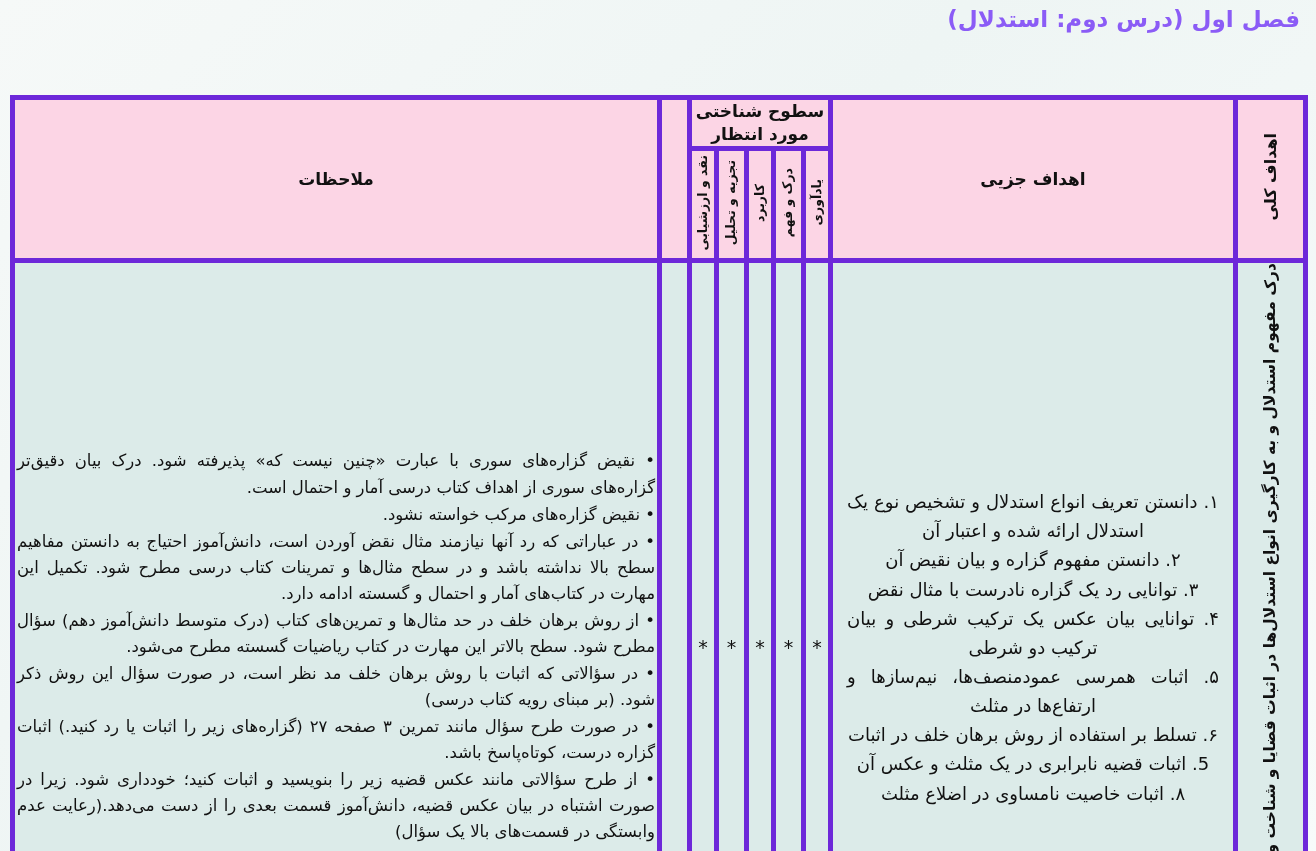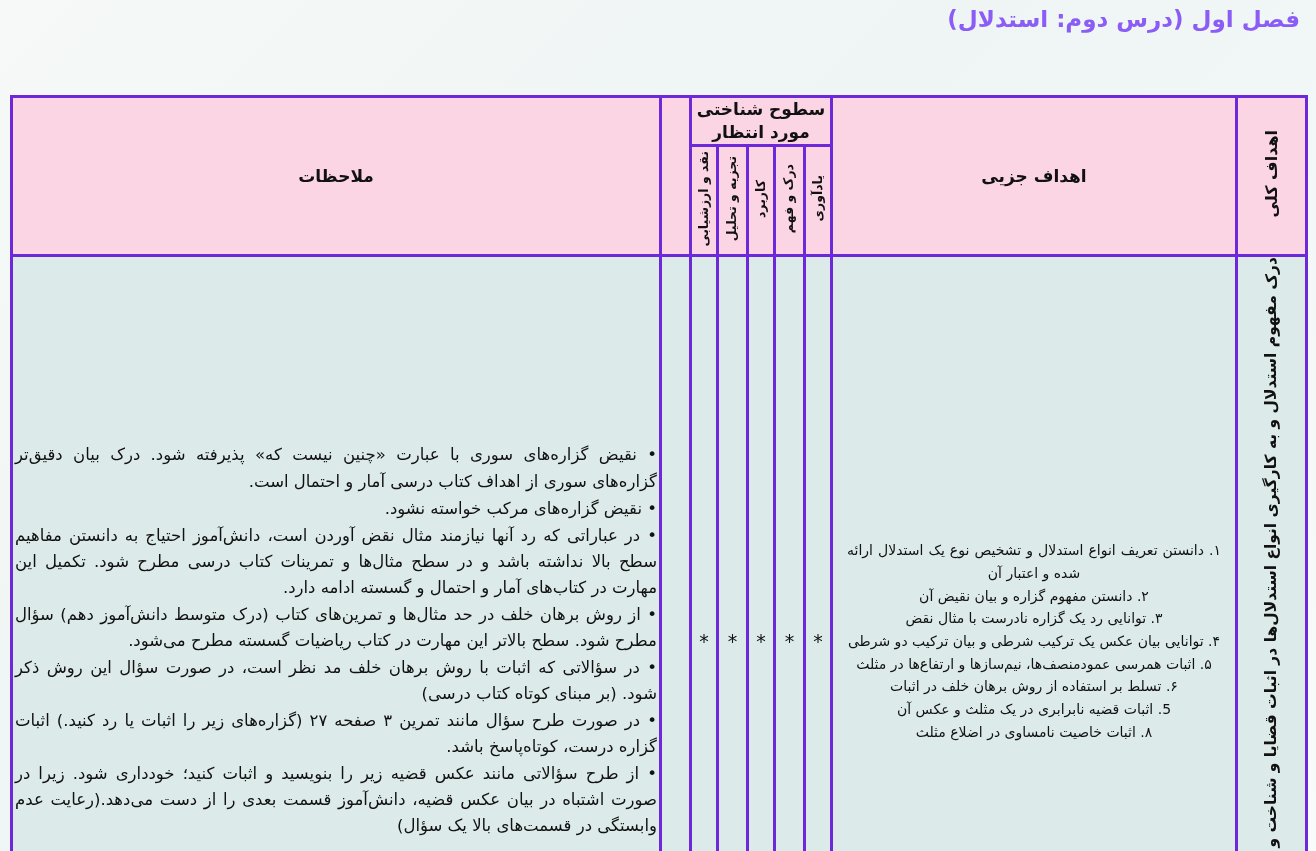--- a/index.html
+++ b/index.html
@@ -35,21 +35,21 @@
   }
 
   table.main-table {
     width: 100%;
     height: 100%;
     border-collapse: collapse;
     table-layout: fixed;
   }
 
   table.main-table td, table.main-table th {
-    border: 3px solid #6d28d9;
+    border: 5px solid #6d28d9;
     padding: 0;
     margin: 0;
     vertical-align: middle;
   }
 
   
   .hdr {
     background: #fcd5e5;
     color: #111;
     font-weight: bold;
@@ -110,21 +110,21 @@
     writing-mode: vertical-rl;
     transform: rotate(180deg);
     white-space: nowrap;
     font-size: 15.5px;
     font-weight: 600;
     line-height: 1.2;
     display: inline-block;
   }
 
   .goals-list {
-    font-size: 14px;
+    font-size: 18px;
     line-height: 1.62;
     text-align: justify;
     text-align-last: center;
     padding: 10px 14px;
     direction: rtl;
   }
   .goals-list .gitem {
     display: block;
   }
 
@@ -242,21 +242,21 @@
       <td class="body-cell star-cell">
         <span></span>
       </td>
 
       <td class="body-cell">
         <div class="notes">
           <span class="nitem">• نقیض گزاره‌های سوری با عبارت «چنین نیست که» پذیرفته شود. درک بیان دقیق‌تر گزاره‌های سوری از اهداف کتاب درسی آمار و احتمال است.</span>
           <span class="nitem">• نقیض گزاره‌های مرکب خواسته نشود.</span>
           <span class="nitem">• در عباراتی که رد آنها نیازمند مثال نقض آوردن است، دانش‌آموز احتیاج به دانستن مفاهیم سطح بالا نداشته باشد و در سطح مثال‌ها و تمرینات کتاب درسی مطرح شود. تکمیل این مهارت در کتاب‌های آمار و احتمال و گسسته ادامه دارد.</span>
           <span class="nitem">• از روش برهان خلف در حد مثال‌ها و تمرین‌های کتاب (درک متوسط دانش‌آموز دهم) سؤال مطرح شود. سطح بالاتر این مهارت در کتاب ریاضیات گسسته مطرح می‌شود.</span>
-          <span class="nitem">• در سؤالاتی که اثبات با روش برهان خلف مد نظر است، در صورت سؤال این روش ذکر شود. (بر مبنای کوتاه کتاب درسی)</span>
+          <span class="nitem">• در سؤالاتی که اثبات با روش برهان خلف مد نظر است، در صورت سؤال این روش ذکر شود. (بر مبنای رویه کتاب درسی)</span>
           <span class="nitem">• در صورت طرح سؤال مانند تمرین ۳ صفحه ۲۷ (گزاره‌های زیر را اثبات یا رد کنید.) اثبات گزاره درست، کوتاه‌پاسخ باشد.</span>
           <span class="nitem">• از طرح سؤالاتی مانند عکس قضیه زیر را بنویسید و اثبات کنید؛ خودداری شود. زیرا در صورت اشتباه در بیان عکس قضیه، دانش‌آموز قسمت بعدی را از دست می‌دهد.(رعایت عدم وابستگی در قسمت‌های بالا یک سؤال)</span>
         </div>
       </td>
     </tr>
   </tbody>
     </table>
 </div>
 
 </body></html>

